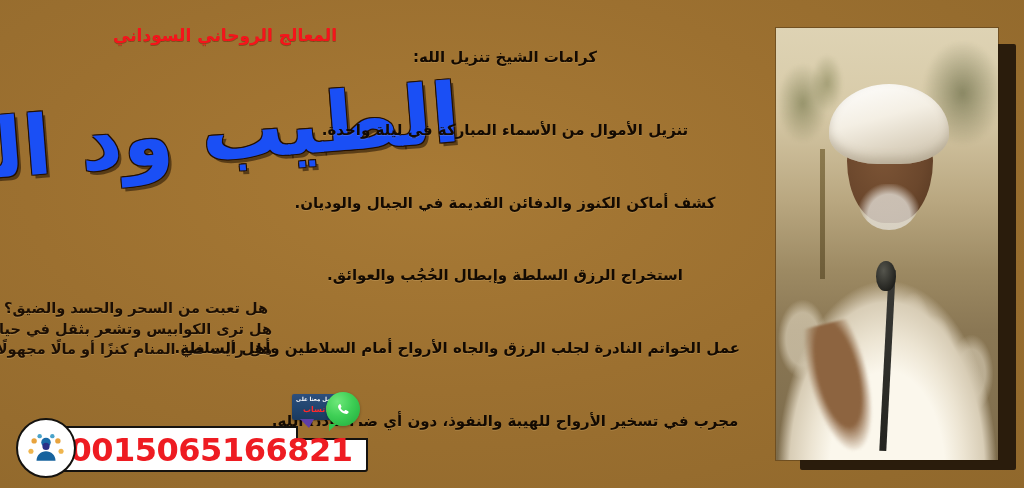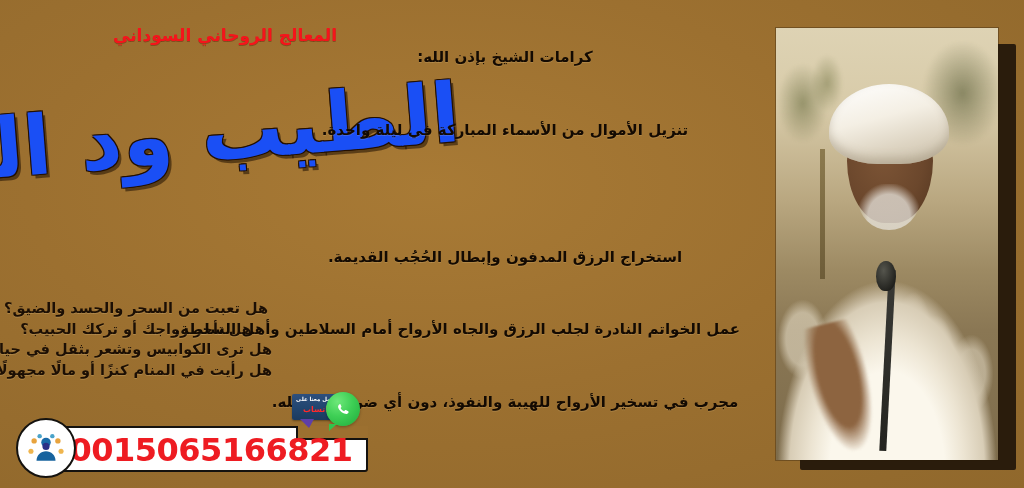--- a/index.html
+++ b/index.html
@@ -366,31 +366,31 @@
 <body>
 
 <div class="banner">
 
   <div class="kicker">المعالج الروحاني السوداني</div>
 
   <div class="main-title">الطيب ود النور</div>
 
   <div class="questions">
     <span class="q">هل تعبت من السحر والحسد والضيق؟</span>
-    <span class="q">هل تأخر زواجك أو تركك الحبيب؟</span>
     <span class="q">هل ترى الكوابيس وتشعر بثقل في حياتك؟</span>
     <span class="q">هل رأيت في المنام كنزًا أو مالًا مجهولًا؟</span>
   </div>
 
   <div class="services">
-    <span class="svc heading">كرامات الشيخ بإذن الله:</span>
+    <span class="svc heading">كرامات الشيخ تنزيل الله:</span>
     <span class="svc">تنزيل الأموال من الأسماء المباركة في ليلة واحدة.</span>
     <div class="svc-sp"></div>
+    <span class="svc">كشف أماكن الكنوز والدفائن القديمة في الجبال والوديان.</span>
     <div class="svc-sp"></div>
-    <span class="svc">استخراج الرزق المدفون وإبطال الحُجُب القديمة.</span>
+    <span class="svc">استخراج الرزق السلطة وإبطال الحُجُب والعوائق.</span>
     <div class="svc-sp"></div>
     <span class="svc">عمل الخواتم النادرة لجلب الرزق والجاه الأرواح أمام السلاطين وأهل السلطة.</span>
     <div class="svc-sp"></div>
     <span class="svc">مجرب في تسخير الأرواح للهيبة والنفوذ، دون أي ضرر بإذن الله.</span>
   </div>
 
   <div class="photo-shadow"></div>
   <div class="photo-frame">
     <div class="photo">
       <div class="foliage"></div>

